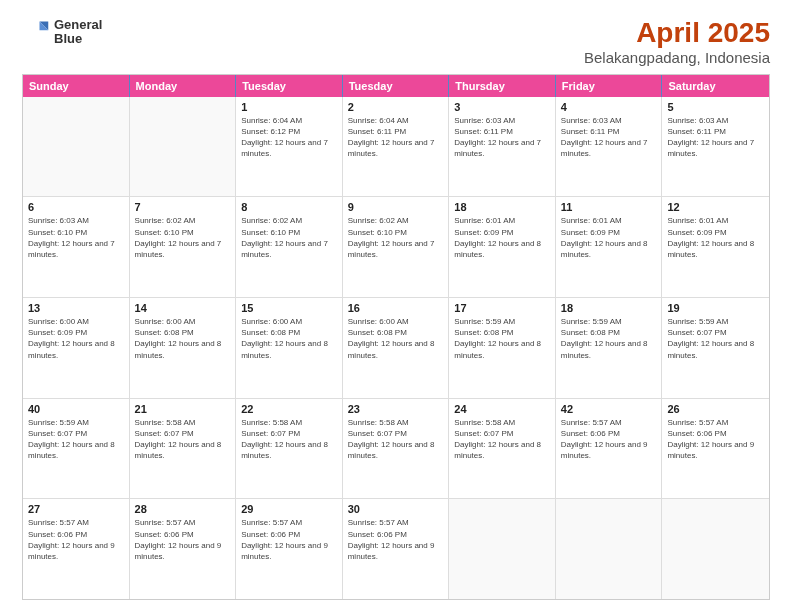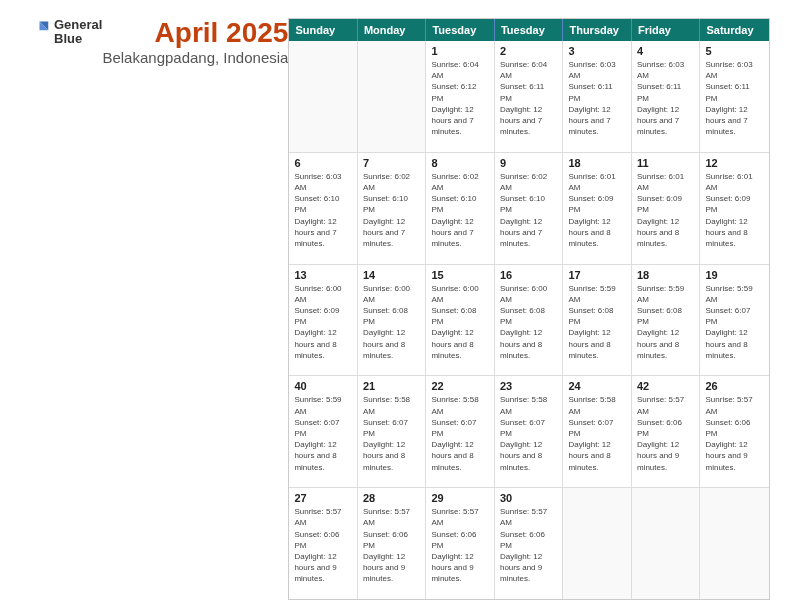--- a/index.html
+++ b/index.html
@@ -8,21 +8,21 @@
       background: #fff;
       width: 792px;
       height: 612px;
       overflow: hidden;
     }
     .page {
       width: 792px;
       height: 612px;
       padding: 18px 22px 12px 22px;
       display: flex;
-      flex-direction: row;
+      flex-direction: column;
     }
     .header {
       display: flex;
       justify-content: space-between;
       align-items: flex-start;
       margin-bottom: 8px;
     }
     .logo {
       display: flex;
       align-items: center;
@@ -57,21 +57,21 @@
     }
     .calendar {
       flex: 1;
       display: flex;
       flex-direction: column;
       border: 1px solid #ccc;
     }
     .cal-header {
       display: grid;
       grid-template-columns: repeat(7, 1fr);
-      background: #0f766e;
+      background: #ec4899;
     }
     .cal-header-cell {
       color: #fff;
       font-size: 11px;
       font-weight: bold;
       padding: 5px 6px;
       border-right: 1px solid #5585c5;
       text-align: left;
     }
     .cal-header-cell:last-child { border-right: none; }

